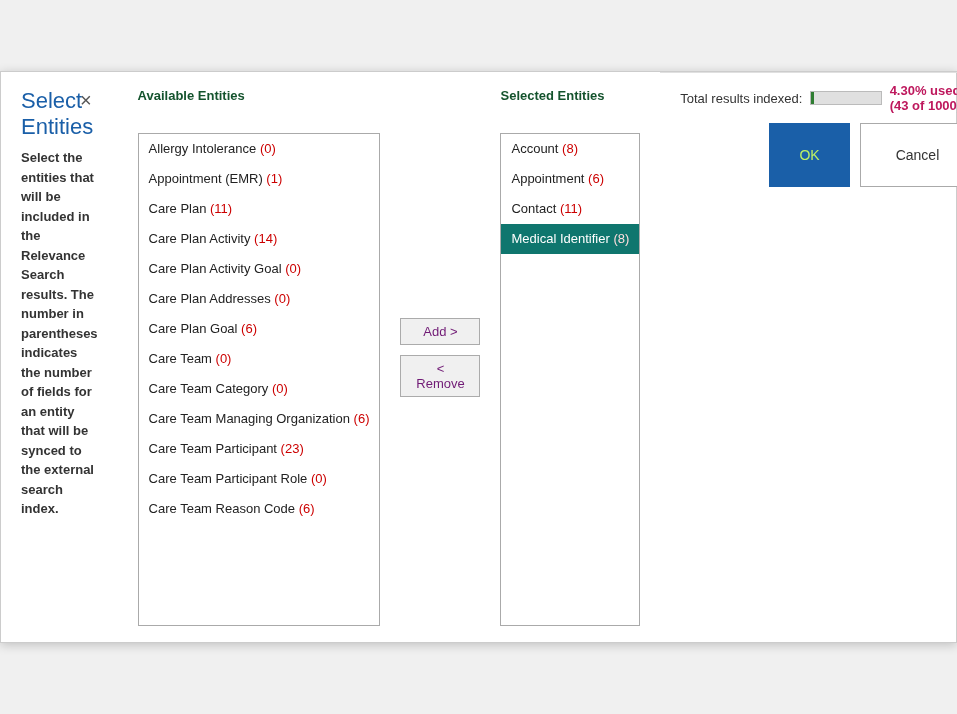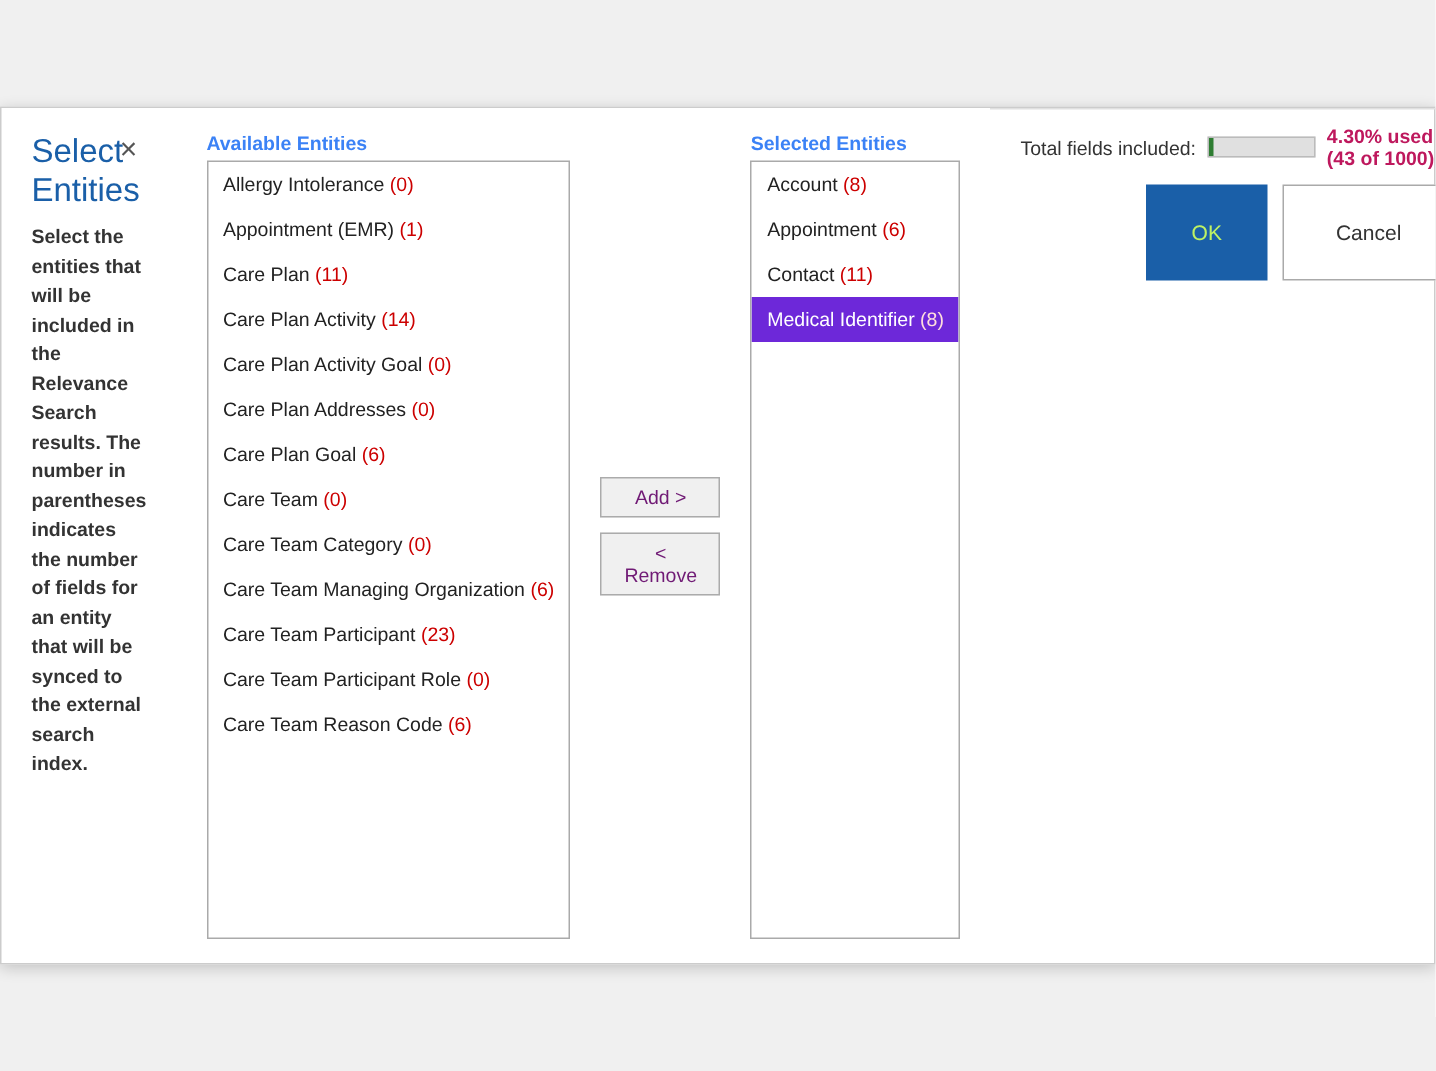--- a/index.html
+++ b/index.html
@@ -65,46 +65,47 @@
       min-height: 0;
     }
     .entity-panel {
       display: flex;
       flex-direction: column;
       flex: 1;
     }
     .entity-panel-label {
       font-weight: 600;
       font-size: 13px;
-      color: #3b82f6;
+      color: #14532d;
       margin-bottom: 4px;
     }
     .entity-list-container {
       flex: 1;
       border: 1px solid #aaa;
       background: #fff;
       overflow: hidden;
       display: flex;
       flex-direction: column;
+      margin-top: 26px;
     }
     .entity-list {
       flex: 1;
       overflow-y: scroll;
       list-style: none;
     }
     .entity-list li {
       padding: 7px 10px;
       cursor: pointer;
       font-size: 13px;
       color: #222;
       border-bottom: 1px solid transparent;
       white-space: nowrap;
     }
     .entity-list li.selected {
-      background: #6d28d9;
+      background: #0f766e;
       color: #fff;
     }
     .entity-list li .count {
       color: #c00;
     }
     .entity-list li.selected .count {
       color: #ffdddd;
     }
     
     .entity-list::-webkit-scrollbar { width: 12px; }
@@ -236,21 +237,21 @@
             <li>Appointment <span class="count">(6)</span></li>
             <li>Contact <span class="count">(11)</span></li>
             <li class="selected">Medical Identifier <span class="count">(8)</span></li>
           </ul>
       </div>
     </div>
   </div>
 
   <div class="footer">
     <div class="progress-row">
-      <span class="progress-label">Total fields included:</span>
+      <span class="progress-label">Total results indexed:</span>
       <div class="progress-bar-container">
         <div class="progress-bar-fill" id="progress-fill" style="width: 4.3%;"></div>
       </div>
       <span class="progress-text">4.30% used (43 of 1000)</span>
     </div>
     <div class="action-buttons">
       <button class="btn-ok">OK</button>
       <button class="btn-cancel">Cancel</button>
     </div>
   </div>

